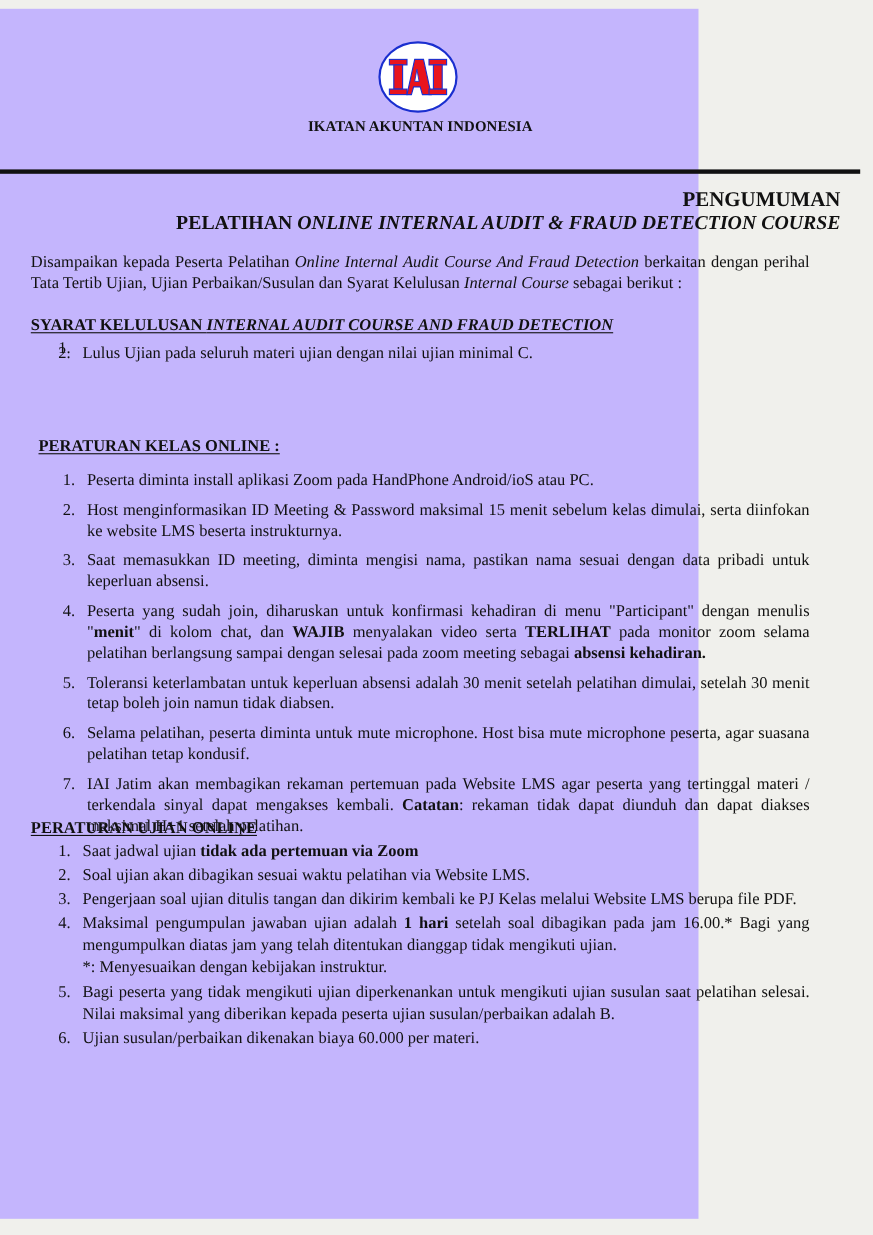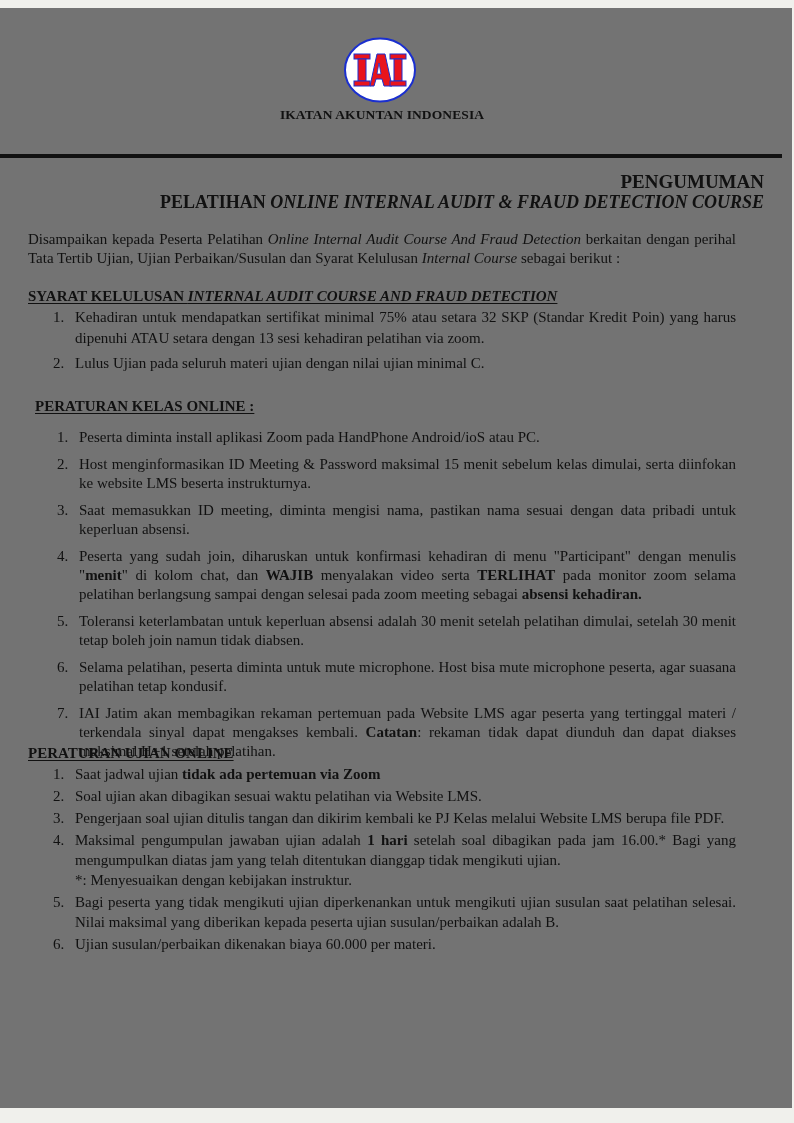--- a/index.html
+++ b/index.html
@@ -7,22 +7,22 @@
       width: 794px; height: 1123px;
       background: #f0f0ec;
       position: relative;
       overflow: hidden;
       font-family: "Liberation Serif", serif;
       color: #111;
     }
     .page {
       position: absolute;
       left: 0; top: 8px;
-      width: 792px; height: 1100px;
-      background: #737373;
+      width: 635px; height: 1100px;
+      background: #c4b5fd;
     }
     .logo {
       position: absolute;
       left: 343px; top: 29px;
       width: 74px; height: 66px;
     }
     .org-name {
       position: absolute; left: 0; width: 764px; top: 99px;
       text-align: center; font-weight: bold; font-size: 13.5px; letter-spacing: 0.1px;
     }
@@ -94,21 +94,21 @@
   <div class="org-name">IKATAN AKUNTAN INDONESIA</div>
   <div class="header-rule"></div>
 
   <div class="title">PENGUMUMAN</div>
   <div class="subtitle"><span>PELATIHAN </span><i>ONLINE INTERNAL AUDIT &amp; FRAUD DETECTION COURSE</i></div>
 
   <p class="intro" style="margin:0"><span>Disampaikan kepada Peserta Pelatihan </span><i>Online Internal Audit Course And Fraud Detection</i><span> berkaitan dengan perihal Tata Tertib Ujian, Ujian Perbaikan/Susulan dan Syarat Kelulusan </span><i>Internal Course</i><span> sebagai berikut :</span></p>
 
   <div class="sec-heading sec1-heading"><span>SYARAT KELULUSAN </span><i>INTERNAL AUDIT COURSE AND FRAUD DETECTION</i></div>
   <ol class="list list1">
-    <li><span class="num">1.</span><span>Kehadiran untuk mendapatkan sertifikat minimal 75% atau setara 32 SKP (Standar Kredit Poin) yang harus dipenuhi ATAU setara dengan 13 sesi kehadiran pelatihan via zoom.</span></li>
+    <li><span class="num">1.</span></li>
     <li><span class="num">2.</span><span>Lulus Ujian pada seluruh materi ujian dengan nilai ujian minimal C.</span></li>
   </ol>
 
   <div class="sec-heading sec2-heading">PERATURAN KELAS ONLINE :</div>
   <ol class="list list2">
     <li><span class="num">1.</span><span>Peserta diminta install aplikasi Zoom pada HandPhone Android/ioS atau PC.</span></li>
     <li><span class="num">2.</span><span>Host menginformasikan ID Meeting &amp; Password maksimal 15 menit sebelum kelas dimulai, serta diinfokan ke website LMS beserta instrukturnya.</span></li>
     <li><span class="num">3.</span><span>Saat memasukkan ID meeting, diminta mengisi nama, pastikan nama sesuai dengan data pribadi untuk keperluan absensi.</span></li>
     <li><span class="num">4.</span><span>Peserta yang sudah join, diharuskan untuk konfirmasi kehadiran di menu "Participant" dengan menulis "</span><b>menit</b><span>" di kolom chat, dan </span><b>WAJIB</b><span> menyalakan video serta </span><b>TERLIHAT</b><span> pada monitor zoom selama pelatihan berlangsung sampai dengan selesai pada zoom meeting sebagai </span><b>absensi kehadiran.</b></li>
     <li><span class="num">5.</span><span>Toleransi keterlambatan untuk keperluan absensi adalah 30 menit setelah pelatihan dimulai, setelah 30 menit tetap boleh join namun tidak diabsen.</span></li>

